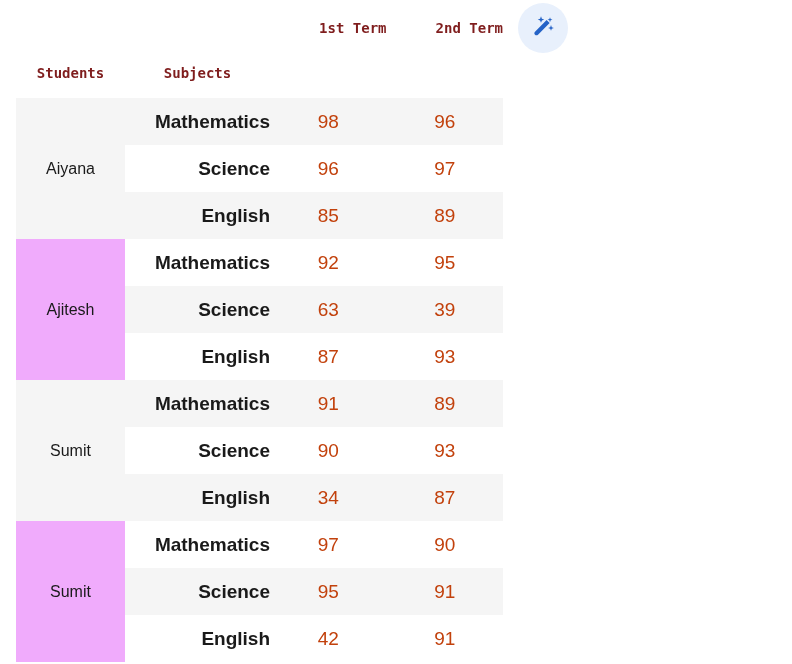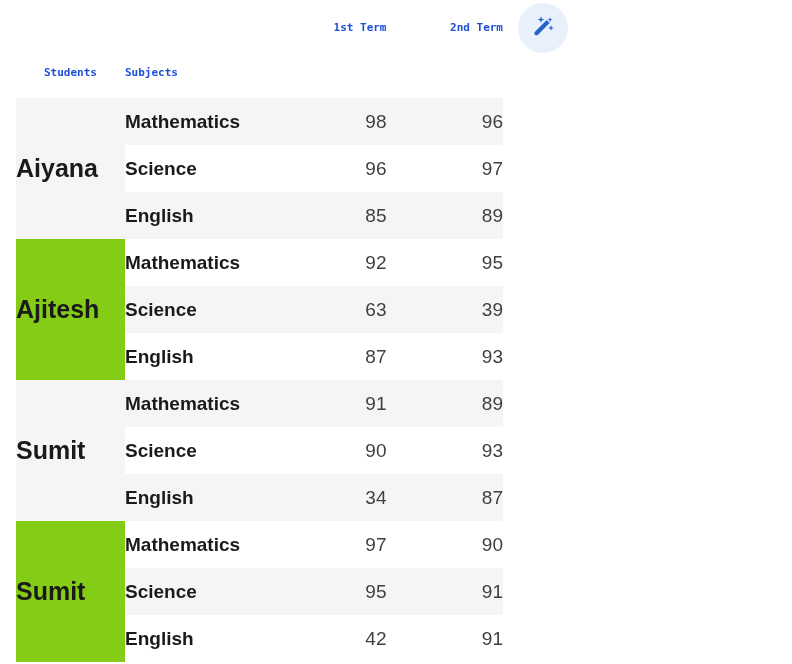--- a/index.html
+++ b/index.html
@@ -54,78 +54,78 @@
   
   col.c-students { width: 109px; }
   col.c-subjects { width: 145px; }
   col.c-term     { width: 116.5px; }
 
   
   .hdr-term-row th,
   .hdr-name-row th {
     font-family: "DejaVu Sans Mono", "Liberation Mono", monospace;
     font-weight: bold;
-    font-size: 11px;
-    color: #1d4ed8;
+    font-size: 14px;
+    color: #7f1d1d;
     background: #ffffff;
   }
   .hdr-term-row th.term-cell {
     text-align: right;
     padding-right: 13px;
     height: 40px;
     line-height: 40px;
   }
   .hdr-term-row th.blank-cell { height: 40px; }
 
   .hdr-name-row th.idx-students {
     text-align: center;
     padding-left: 4px;
     height: 50px;
     line-height: 50px;
   }
   .hdr-name-row th.idx-subjects {
-    text-align: left;
+    text-align: center;
     padding-left: 9px;
     height: 50px;
     line-height: 50px;
   }
   .hdr-name-row th.idx-blank { height: 50px; }
 
   
   tbody tr.first-body-row > * { border-top: 1px solid #e3e3e3; }
 
   
   tbody td, tbody th {
     height: 47px;
     font-size: 19px;
   }
 
   th.student-cell {
-    font-weight: bold;
-    text-align: left;
+    font-weight: normal;
+    text-align: center;
     padding-right: 10px;
-    font-size: 25px;
+    font-size: 16px;
     vertical-align: top;
     padding-top: 14px;
   }
   th.student-cell.band-shaded { background: #f5f5f5; }
-  th.student-cell.band-plain  { background: #84cc16; }
+  th.student-cell.band-plain  { background: #f0abfc; }
 
   th.subject-cell {
     font-weight: bold;
-    text-align: left;
+    text-align: right;
     padding-right: 19px;
     font-size: 19px;
   }
   td.score-cell {
     font-weight: normal;
-    text-align: right;
+    text-align: center;
     padding-right: 11px;
     font-size: 19px;
-    color: #404040;
+    color: #c2410c;
   }
 
   .row-shaded { background: #f5f5f5; }
   .row-plain  { background: #ffffff; }
 </style>
 </head>
 <body>
 
 <button id="wand-button" title="Magic wand">
   <span>

